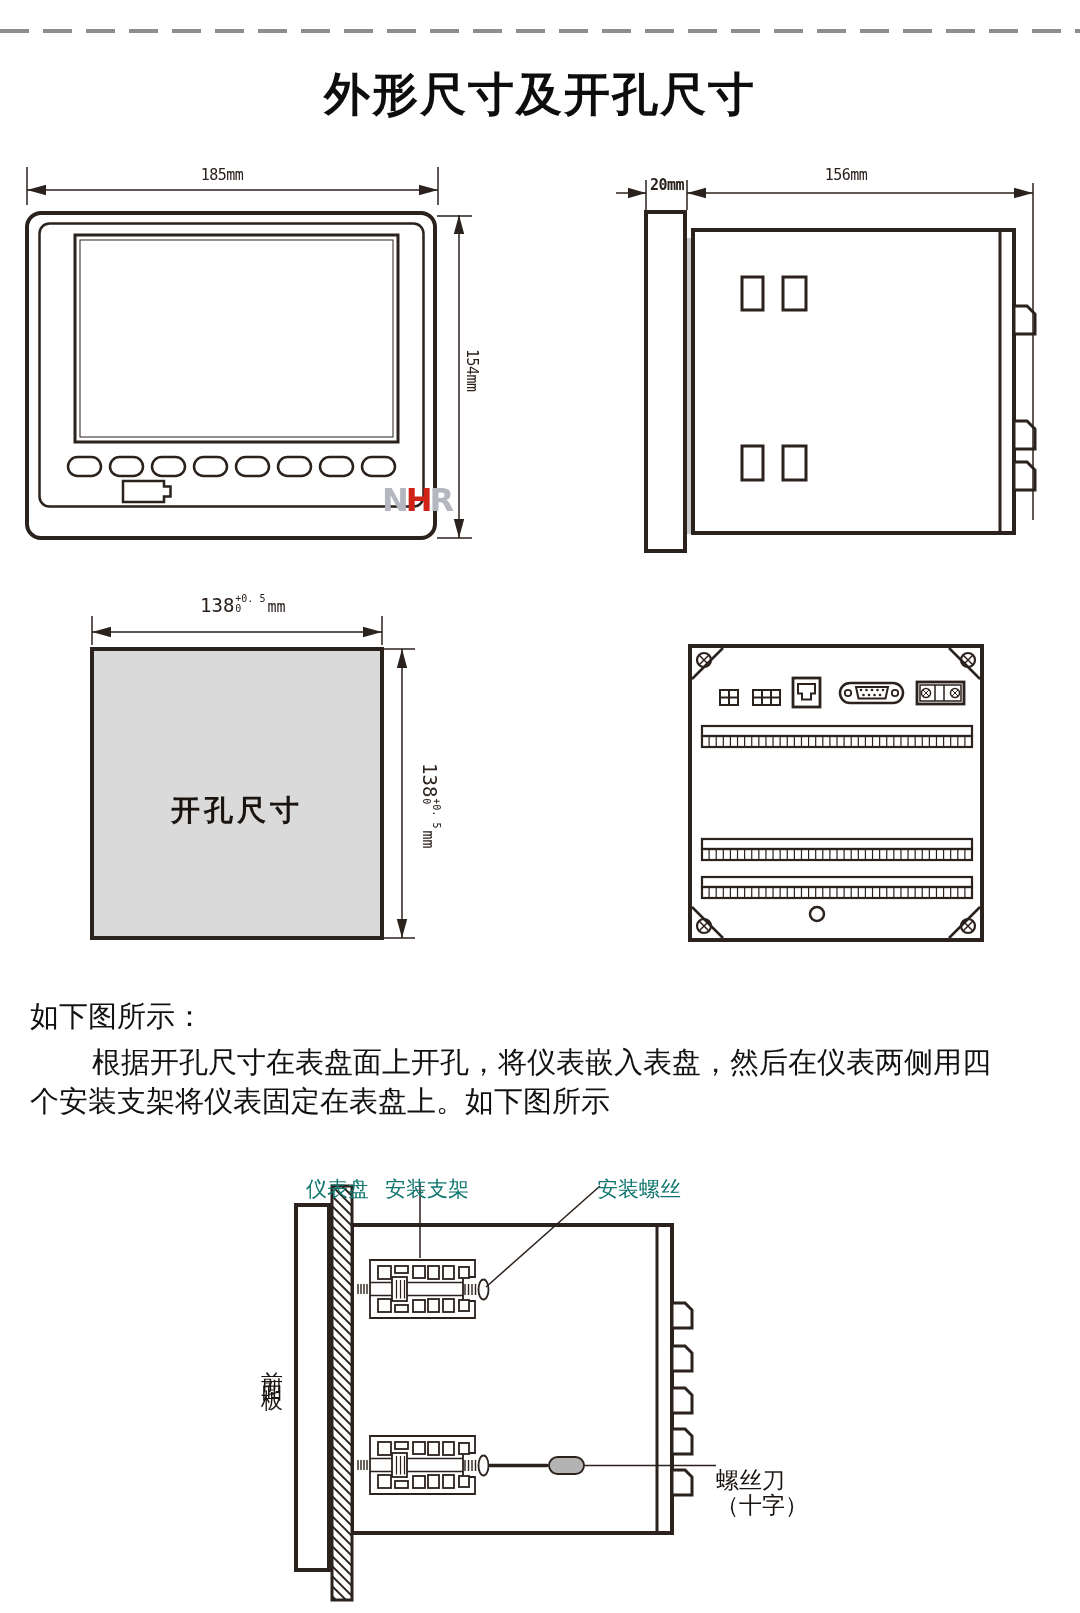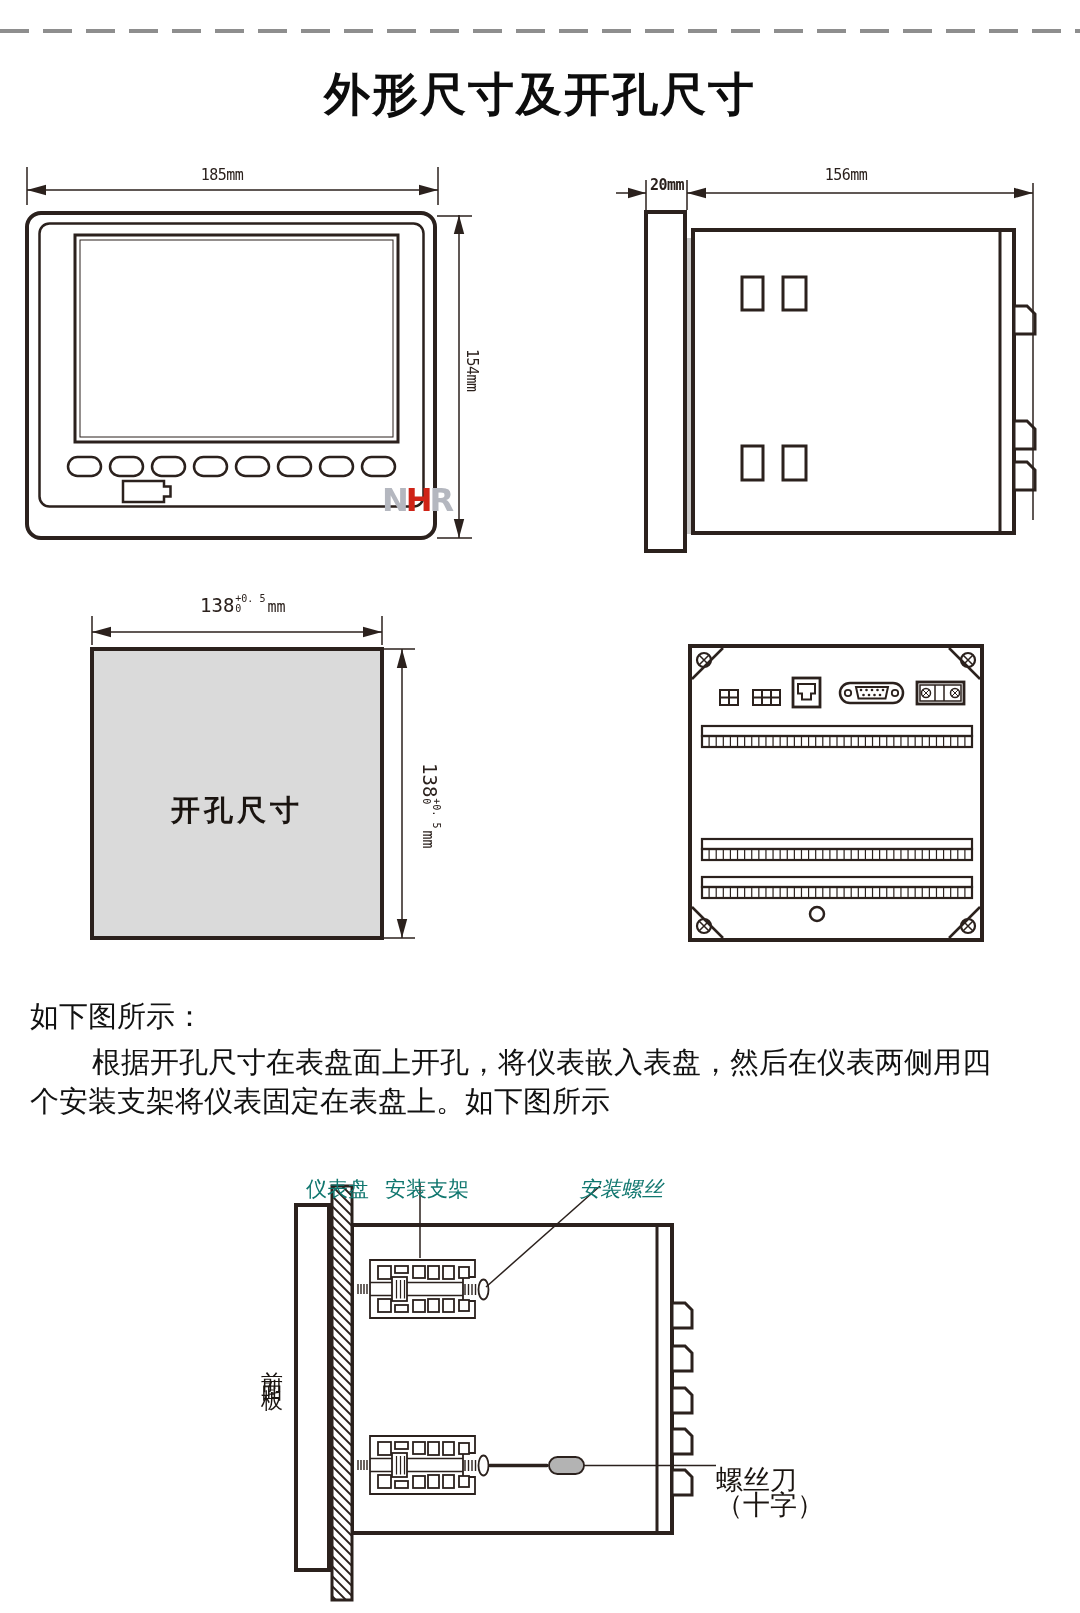--- a/index.html
+++ b/index.html
@@ -18,21 +18,21 @@
   .dim138{display:inline-flex;align-items:center;font-family:"DejaVu Sans Mono","Liberation Mono",monospace;color:#2b211d;}
   .dim138 .base{font-size:19px;line-height:19px;}
   .dim138 .tol{display:inline-flex;flex-direction:column;font-size:10px;line-height:10px;margin:0 2px 0 1px;transform:translateY(-1px);}
   .dim138 .unit{font-size:15px;line-height:15px;margin-top:4px;}
   #cutout-label{left:92px;top:775px;width:290px;text-align:center;font-size:29px;
      font-weight:bold;color:#1a1410;letter-spacing:4px;}
   .bodytext{font-size:29px;color:#111;}
   .diaglabel{font-size:21px;color:#0f766e;}
   #label-front-panel{left:257px;top:1338px;font-size:22px;color:#1a1410;
      writing-mode:vertical-rl;letter-spacing:9px;}
-  #label-screwdriver-block{left:716px;top:1452px;font-size:27px;line-height:25px;color:#1a1410;}
+  #label-screwdriver-block{left:716px;top:1452px;font-size:23px;line-height:25px;color:#1a1410;}
   #nhr-logo{left:382px;top:481px;font-size:32px;font-weight:bold;letter-spacing:-3px;
      font-family:"DejaVu Sans","Liberation Sans",sans-serif;}
   #nhr-logo .g{color:#b4b7bf;} #nhr-logo .r{color:#cf2317;}
   svg{position:absolute;left:0;top:0;}
 </style>
 </head>
 <body>
 
 <div id="dash-rule"></div>
 <div id="page-title" class="ov cjk-sans">外形尺寸及开孔尺寸</div>
@@ -433,18 +433,18 @@
 <div id="cutout-label" class="ov cjk-serif">开孔尺寸</div>
 
 <div id="nhr-logo" class="ov"><span class="g">N</span><span class="r">H</span><span class="g">R</span></div>
 
 <div class="ov bodytext cjk-serif" style="left:30px;top:981px;">如下图所示：</div>
 <div class="ov bodytext cjk-serif" style="left:92px;top:1027px;">根据开孔尺寸在表盘面上开孔，将仪表嵌入表盘，然后在仪表两侧用四</div>
 <div class="ov bodytext cjk-serif" style="left:30px;top:1066px;">个安装支架将仪表固定在表盘上。如下图所示</div>
 
 <div class="ov diaglabel cjk-serif" style="left:306px;top:1159px;">仪表盘</div>
 <div class="ov diaglabel cjk-serif" style="left:385px;top:1159px;">安装支架</div>
-<div class="ov diaglabel cjk-serif" style="left:579px;top:1159px;font-style:italic;">安装螺丝</div>
+<div class="ov diaglabel cjk-serif" style="left:597px;top:1159px;">安装螺丝</div>
 <div id="label-front-panel" class="ov cjk-serif">前面板</div>
 <div id="label-screwdriver-block" class="ov cjk-serif">
   <div>螺丝刀</div>
   <div>（十字）</div>
 </div>
 
 </body></html>

